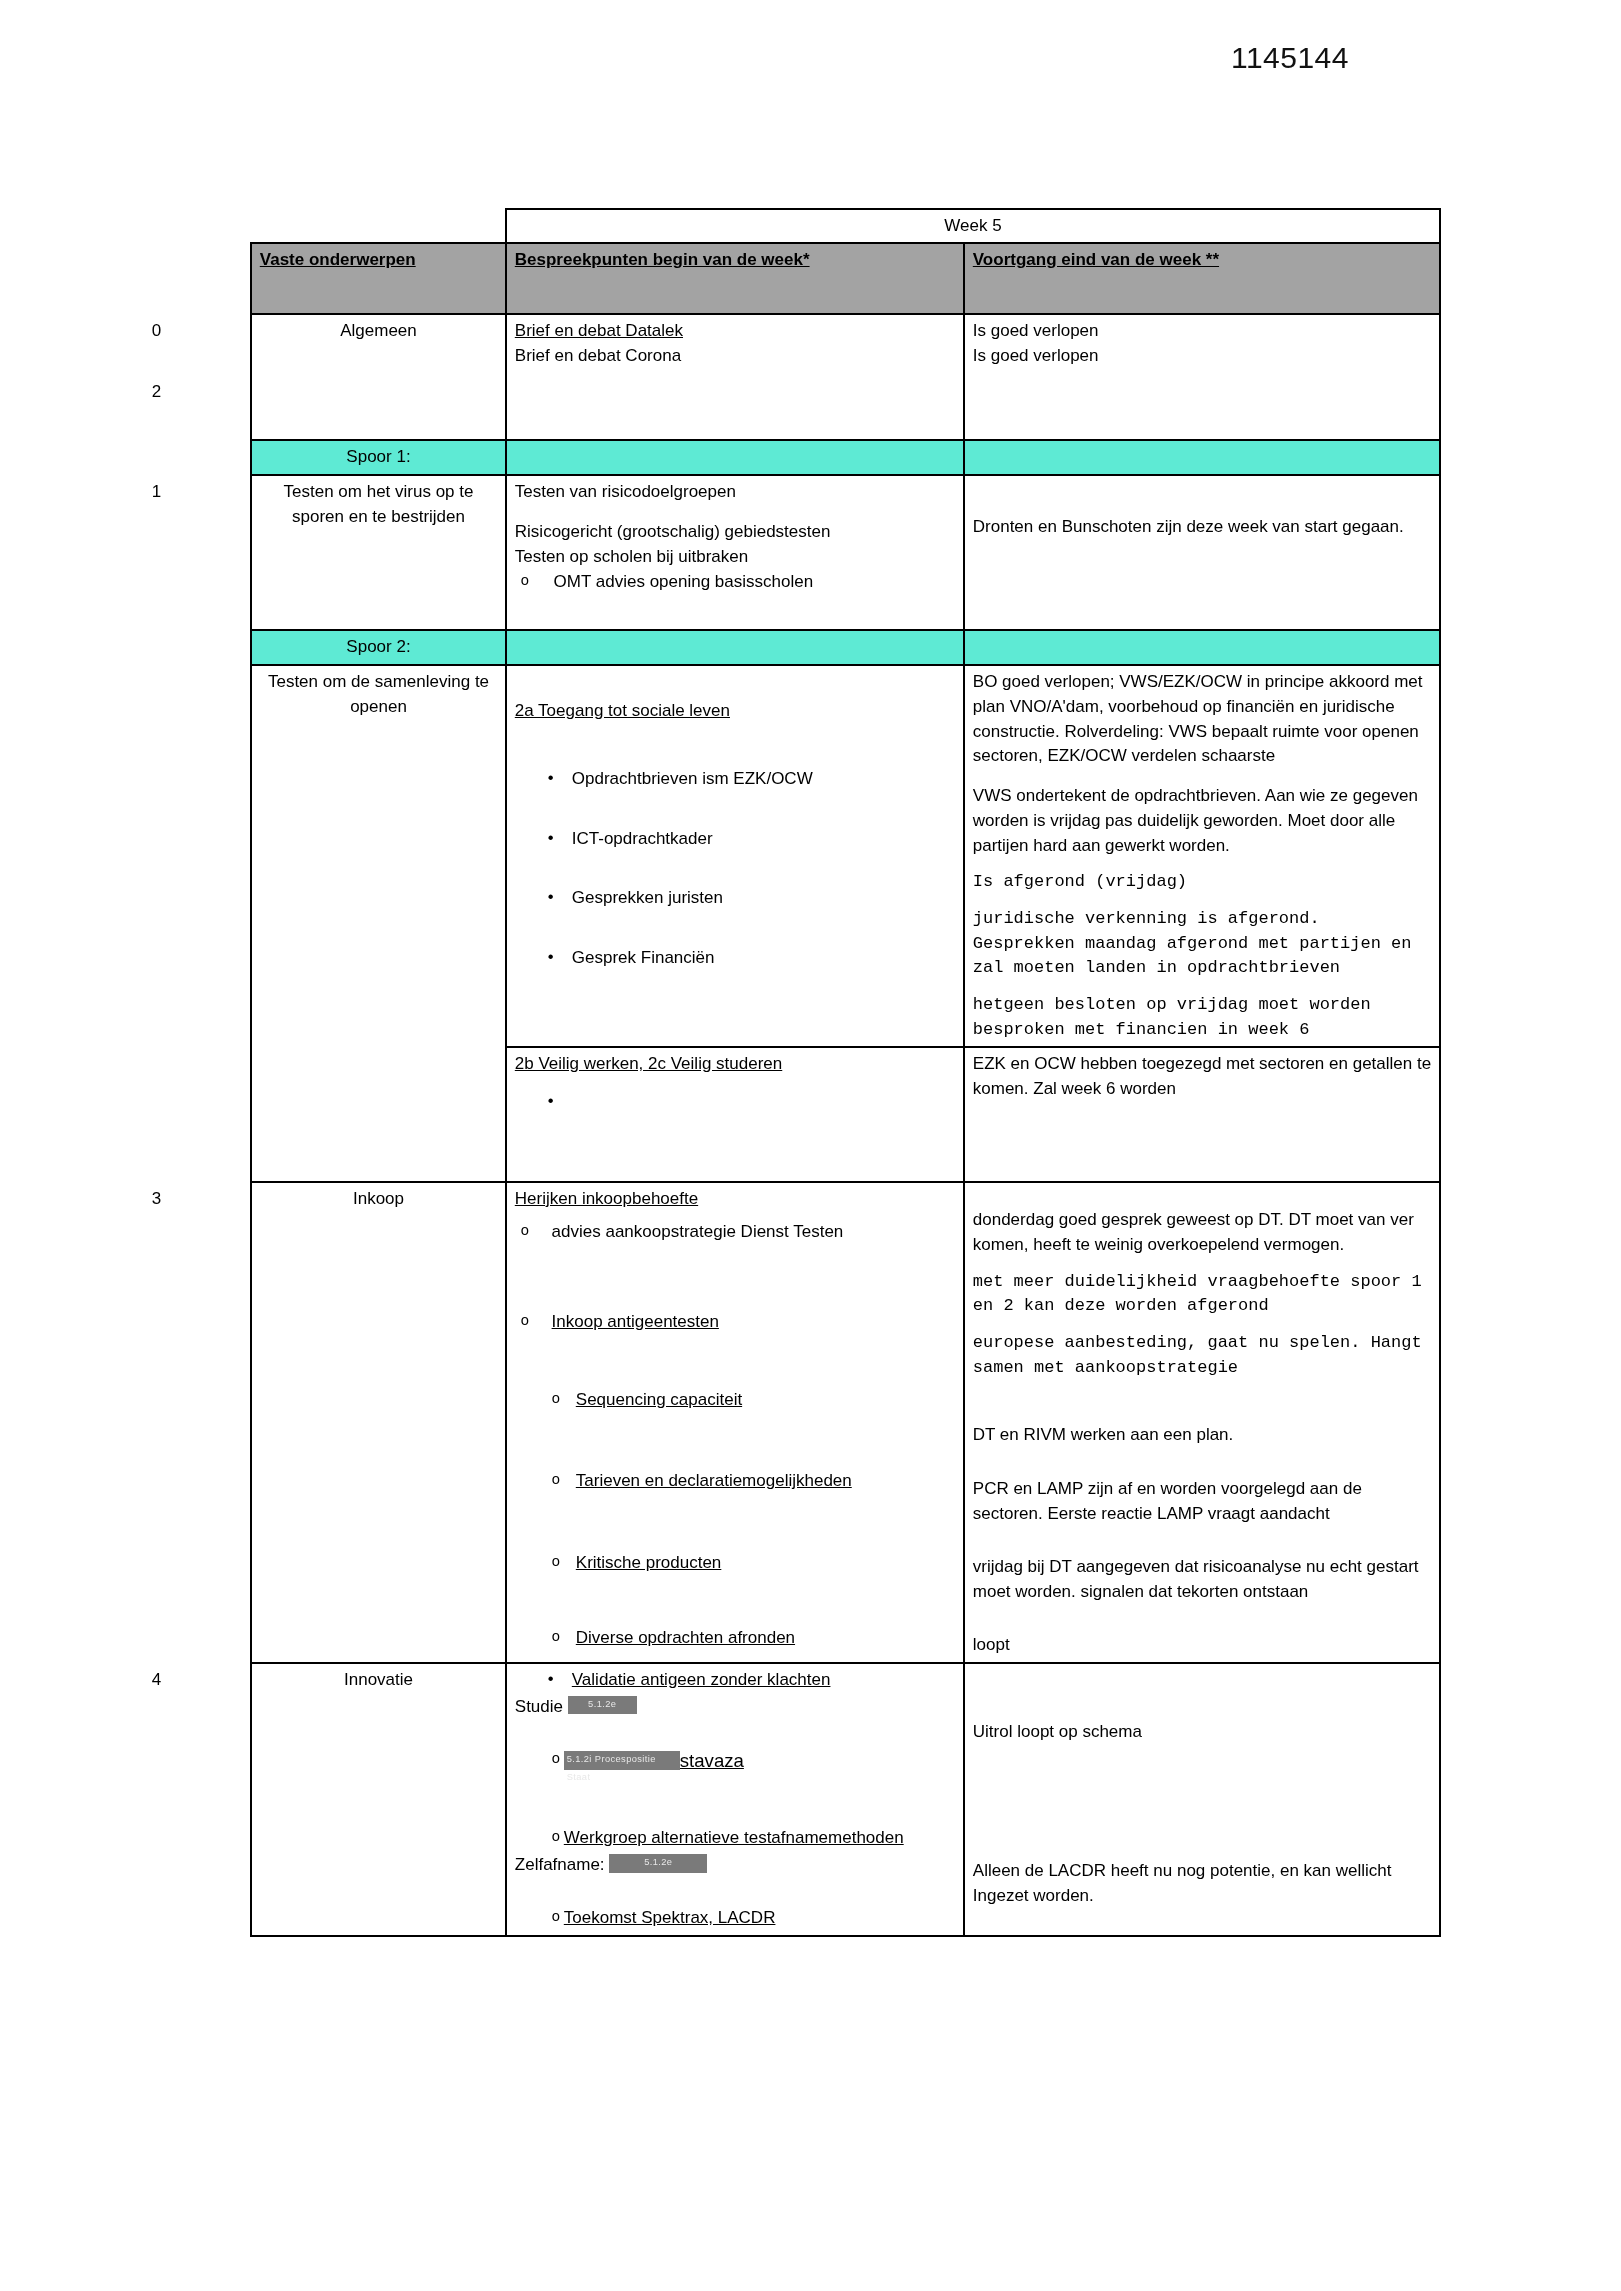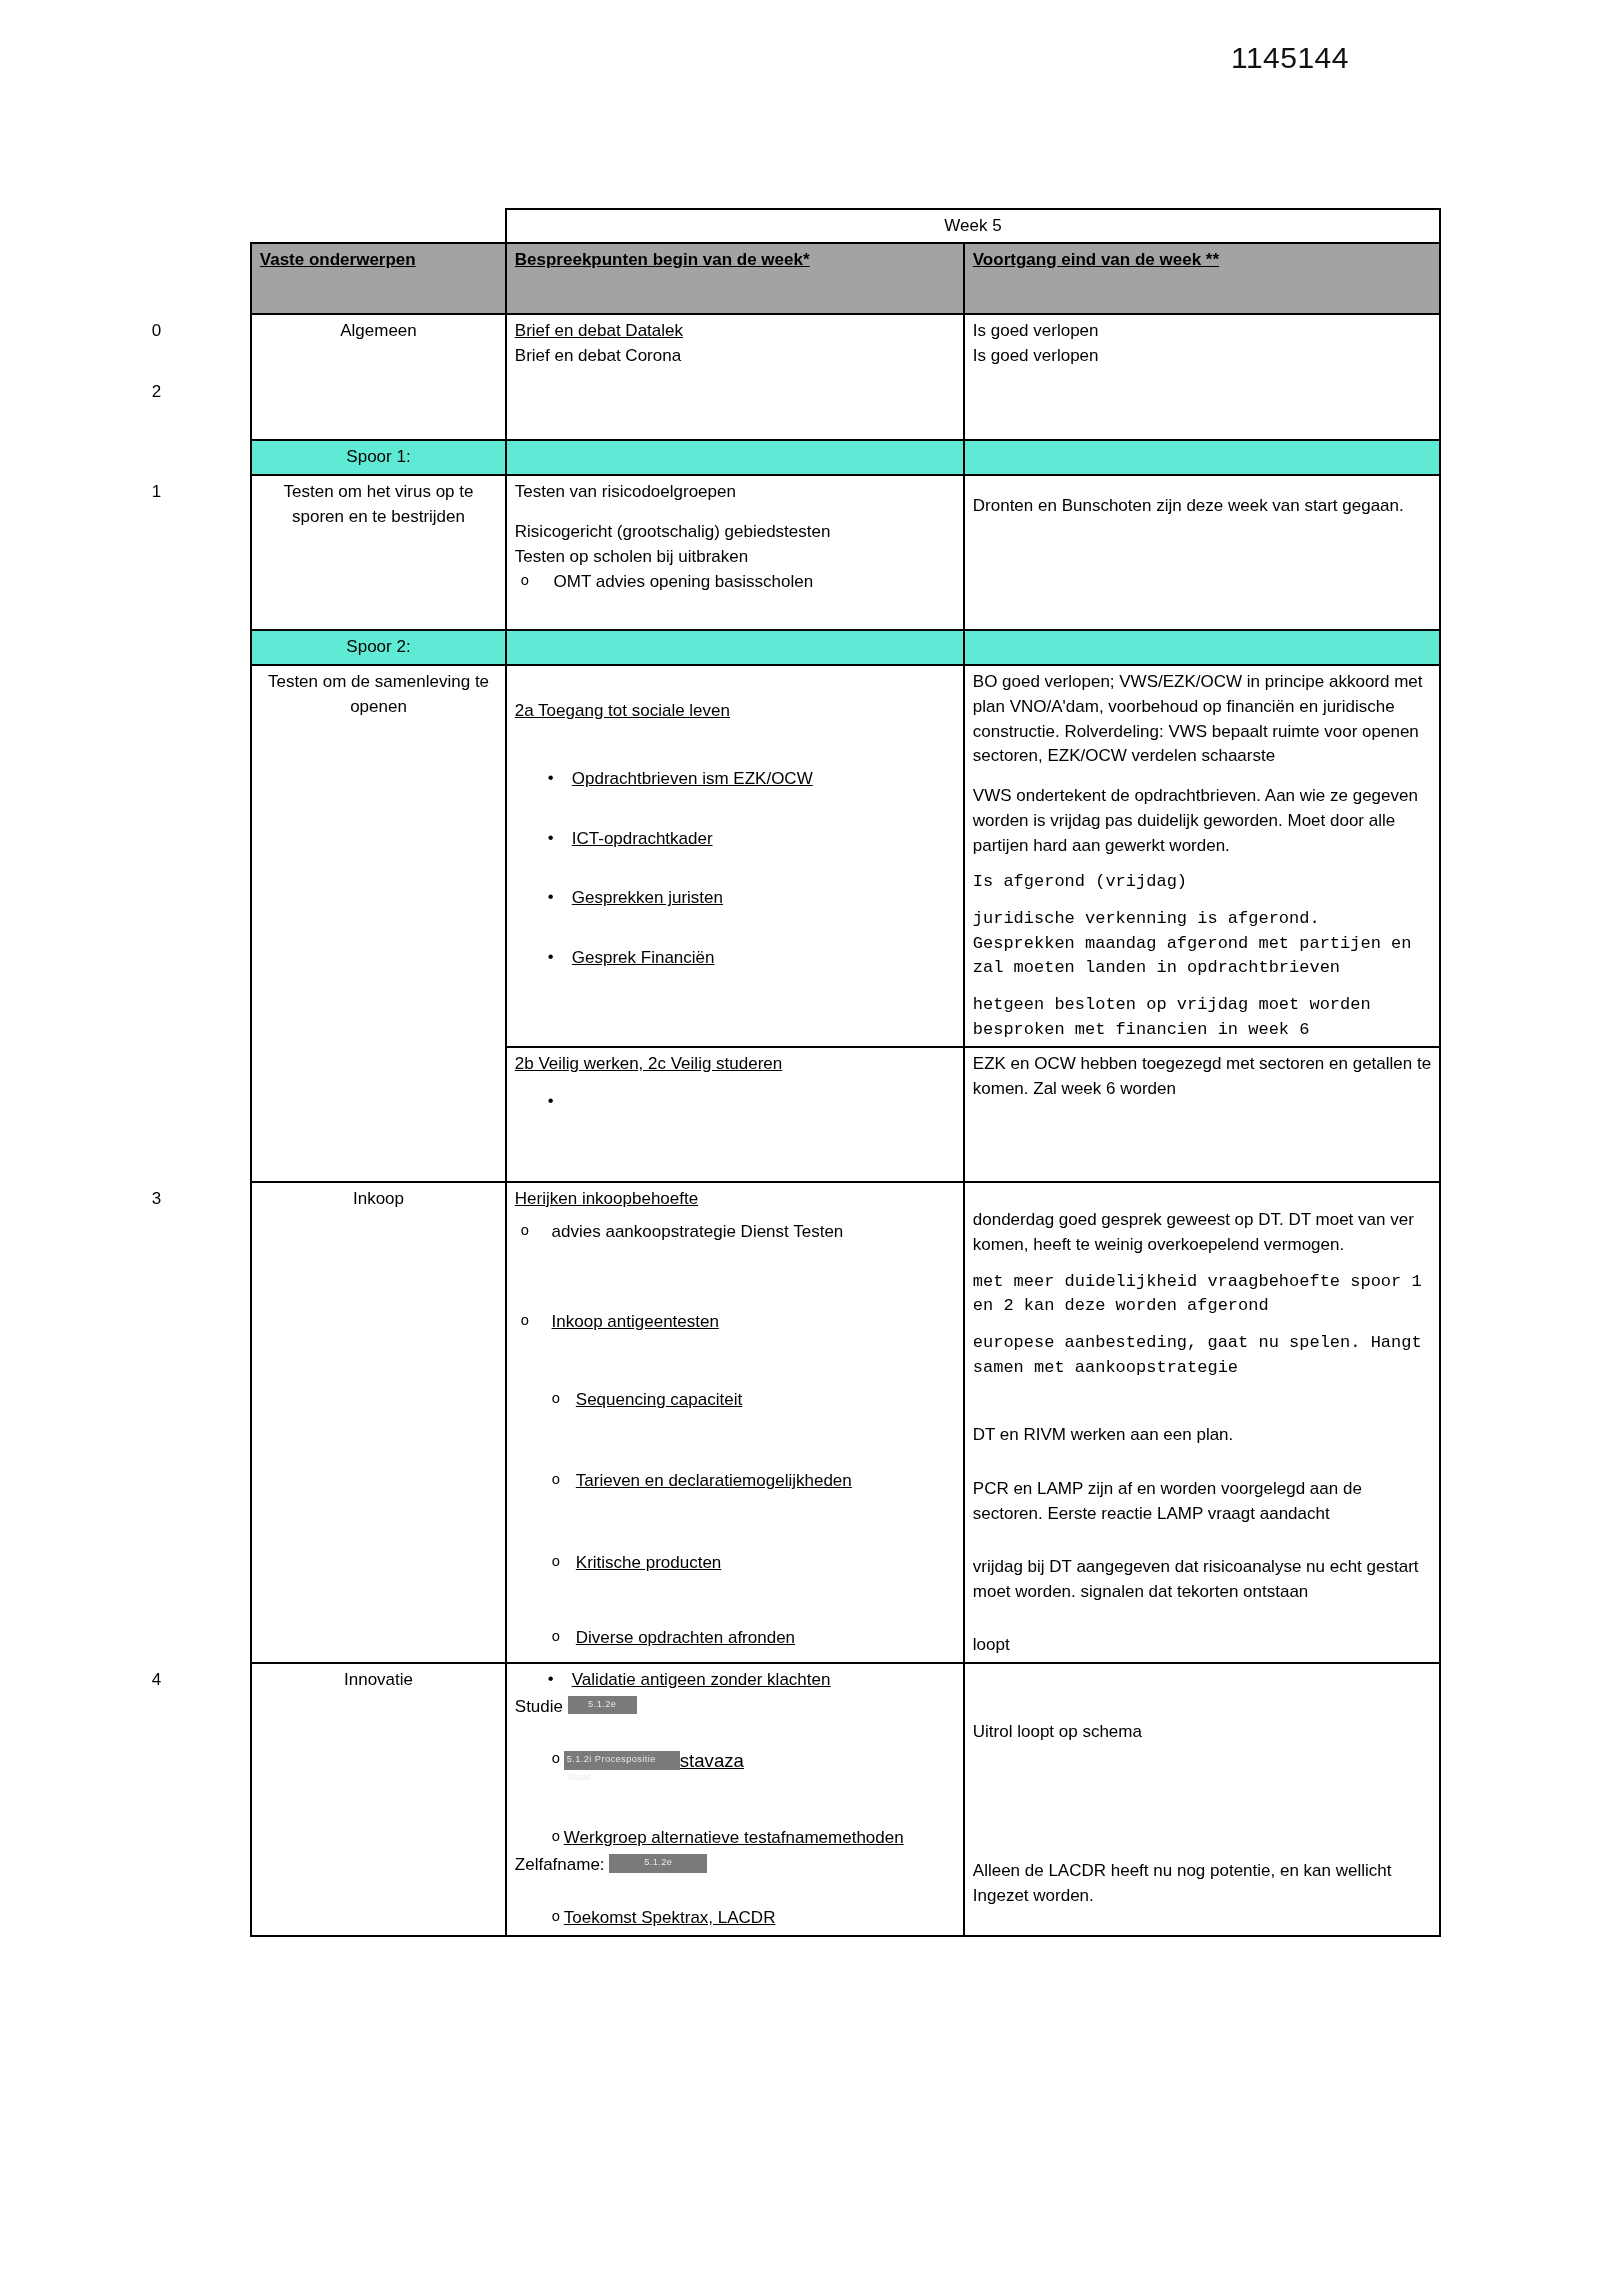--- a/index.html
+++ b/index.html
@@ -103,21 +103,21 @@
   .u  { text-decoration:underline; }
   .blk { display:block; }
   .sp  { display:block; height:15.7px; }
   .sp-s { display:block; height:8.8px; }
   .sp-l { display:block; height:29px; }
   .sp-xl { display:block; height:43px; }
 
   
   ul.b, ul.o { margin:0; padding:0; list-style:none; }
   ul.b > li, ul.o > li { position:relative; }
-  ul.b > li { padding-left:57px; margin:0 0 35px 0;text-decoration:underline; }
+  ul.b > li { padding-left:57px; margin:0 0 35px 0; }
   ul.b > li:before {
     content:"\2022";
     position:absolute; left:33px; top:-1px;
     font-size:16.7px;
   }
   ul.o > li { padding-left:29px; margin:0 0 33px 0; }
   ul.o > li:before {
     content:"o";
     position:absolute; left:5.9px; top:0px;
     font-size:14.7px;
@@ -202,21 +202,21 @@
           </td>
           <td>
             <span class="blk">Testen van risicodoelgroepen</span>
             <span class="sp"></span>
             <span class="blk">Risicogericht (grootschalig) gebiedstesten</span>
             <span class="blk">Testen op scholen bij uitbraken</span>
             <ul class="o">
               <li style="margin-bottom:0;"><span style="padding-left:9.8px;display:inline-block;">OMT advies opening basisscholen</span></li>
             </ul>
           </td>
-          <td style="padding-top:18px;">
+          <td style="padding-top:39px;">
             <span class="blk">Dronten en Bunschoten zijn deze week van start gegaan.</span>
           </td>
         </tr>
 
         <tr class="spoor">
           <td class="lbl">Spoor 2:</td>
           <td></td>
           <td></td>
         </tr>
 

